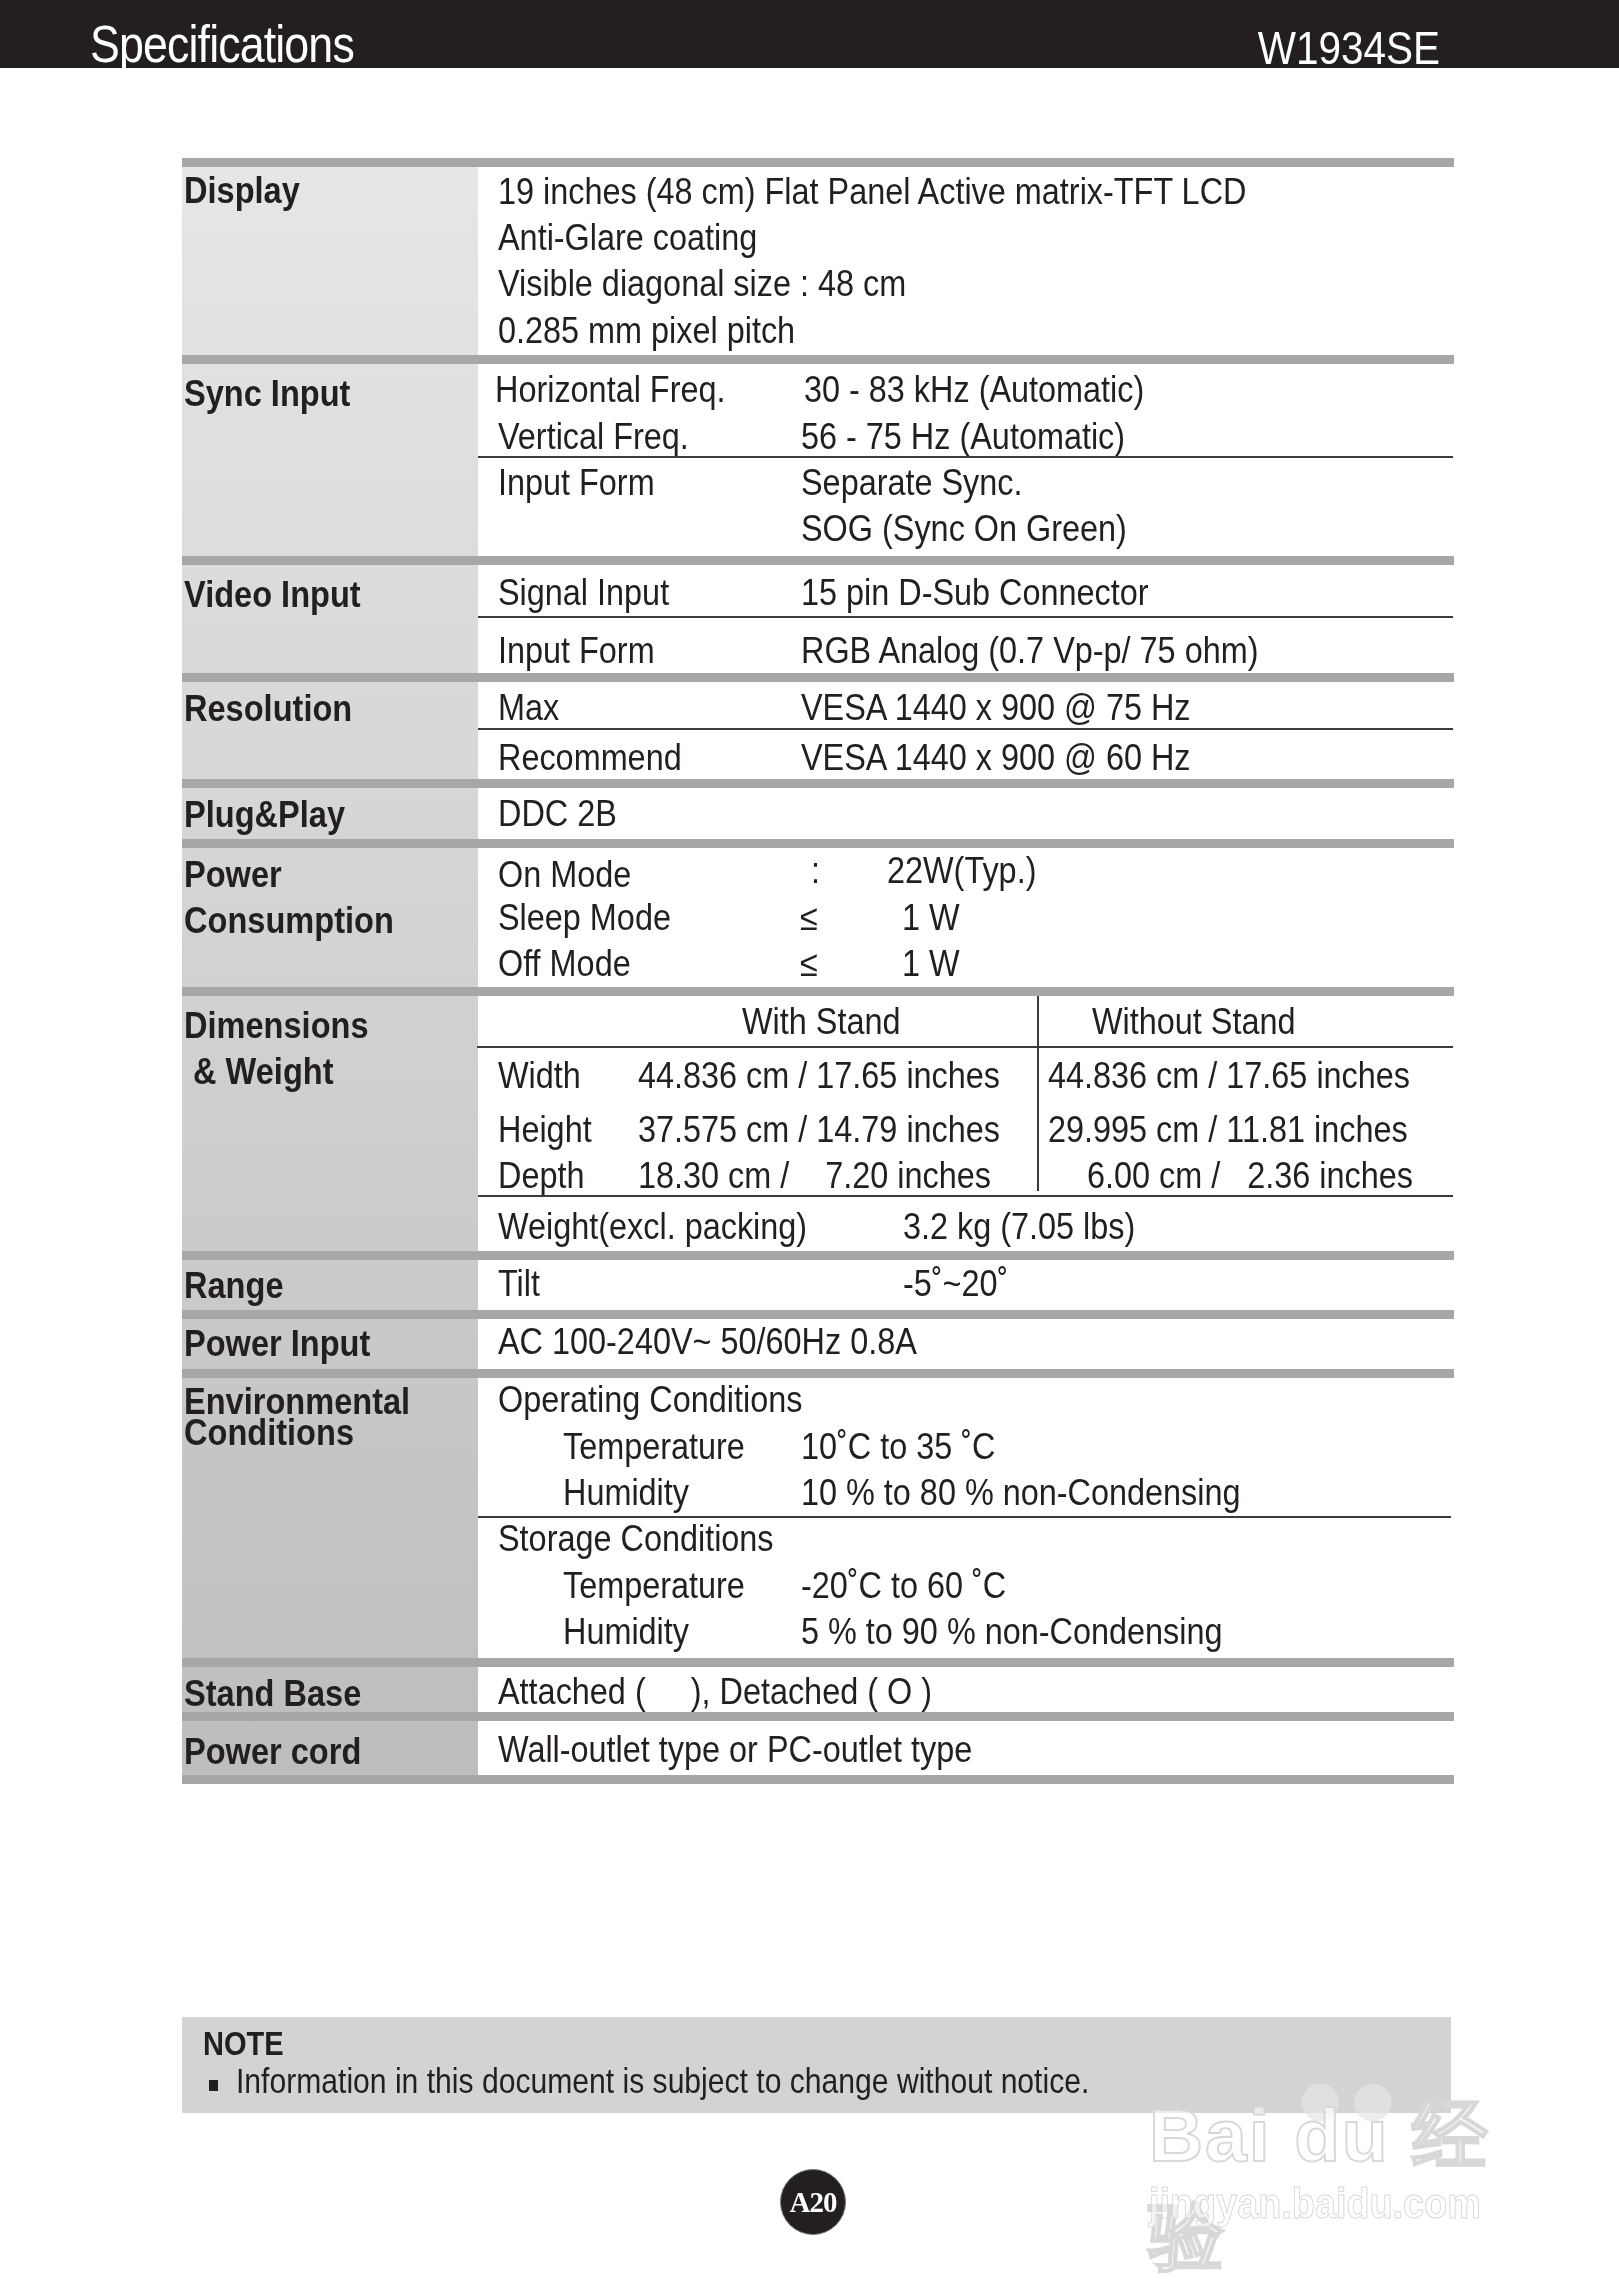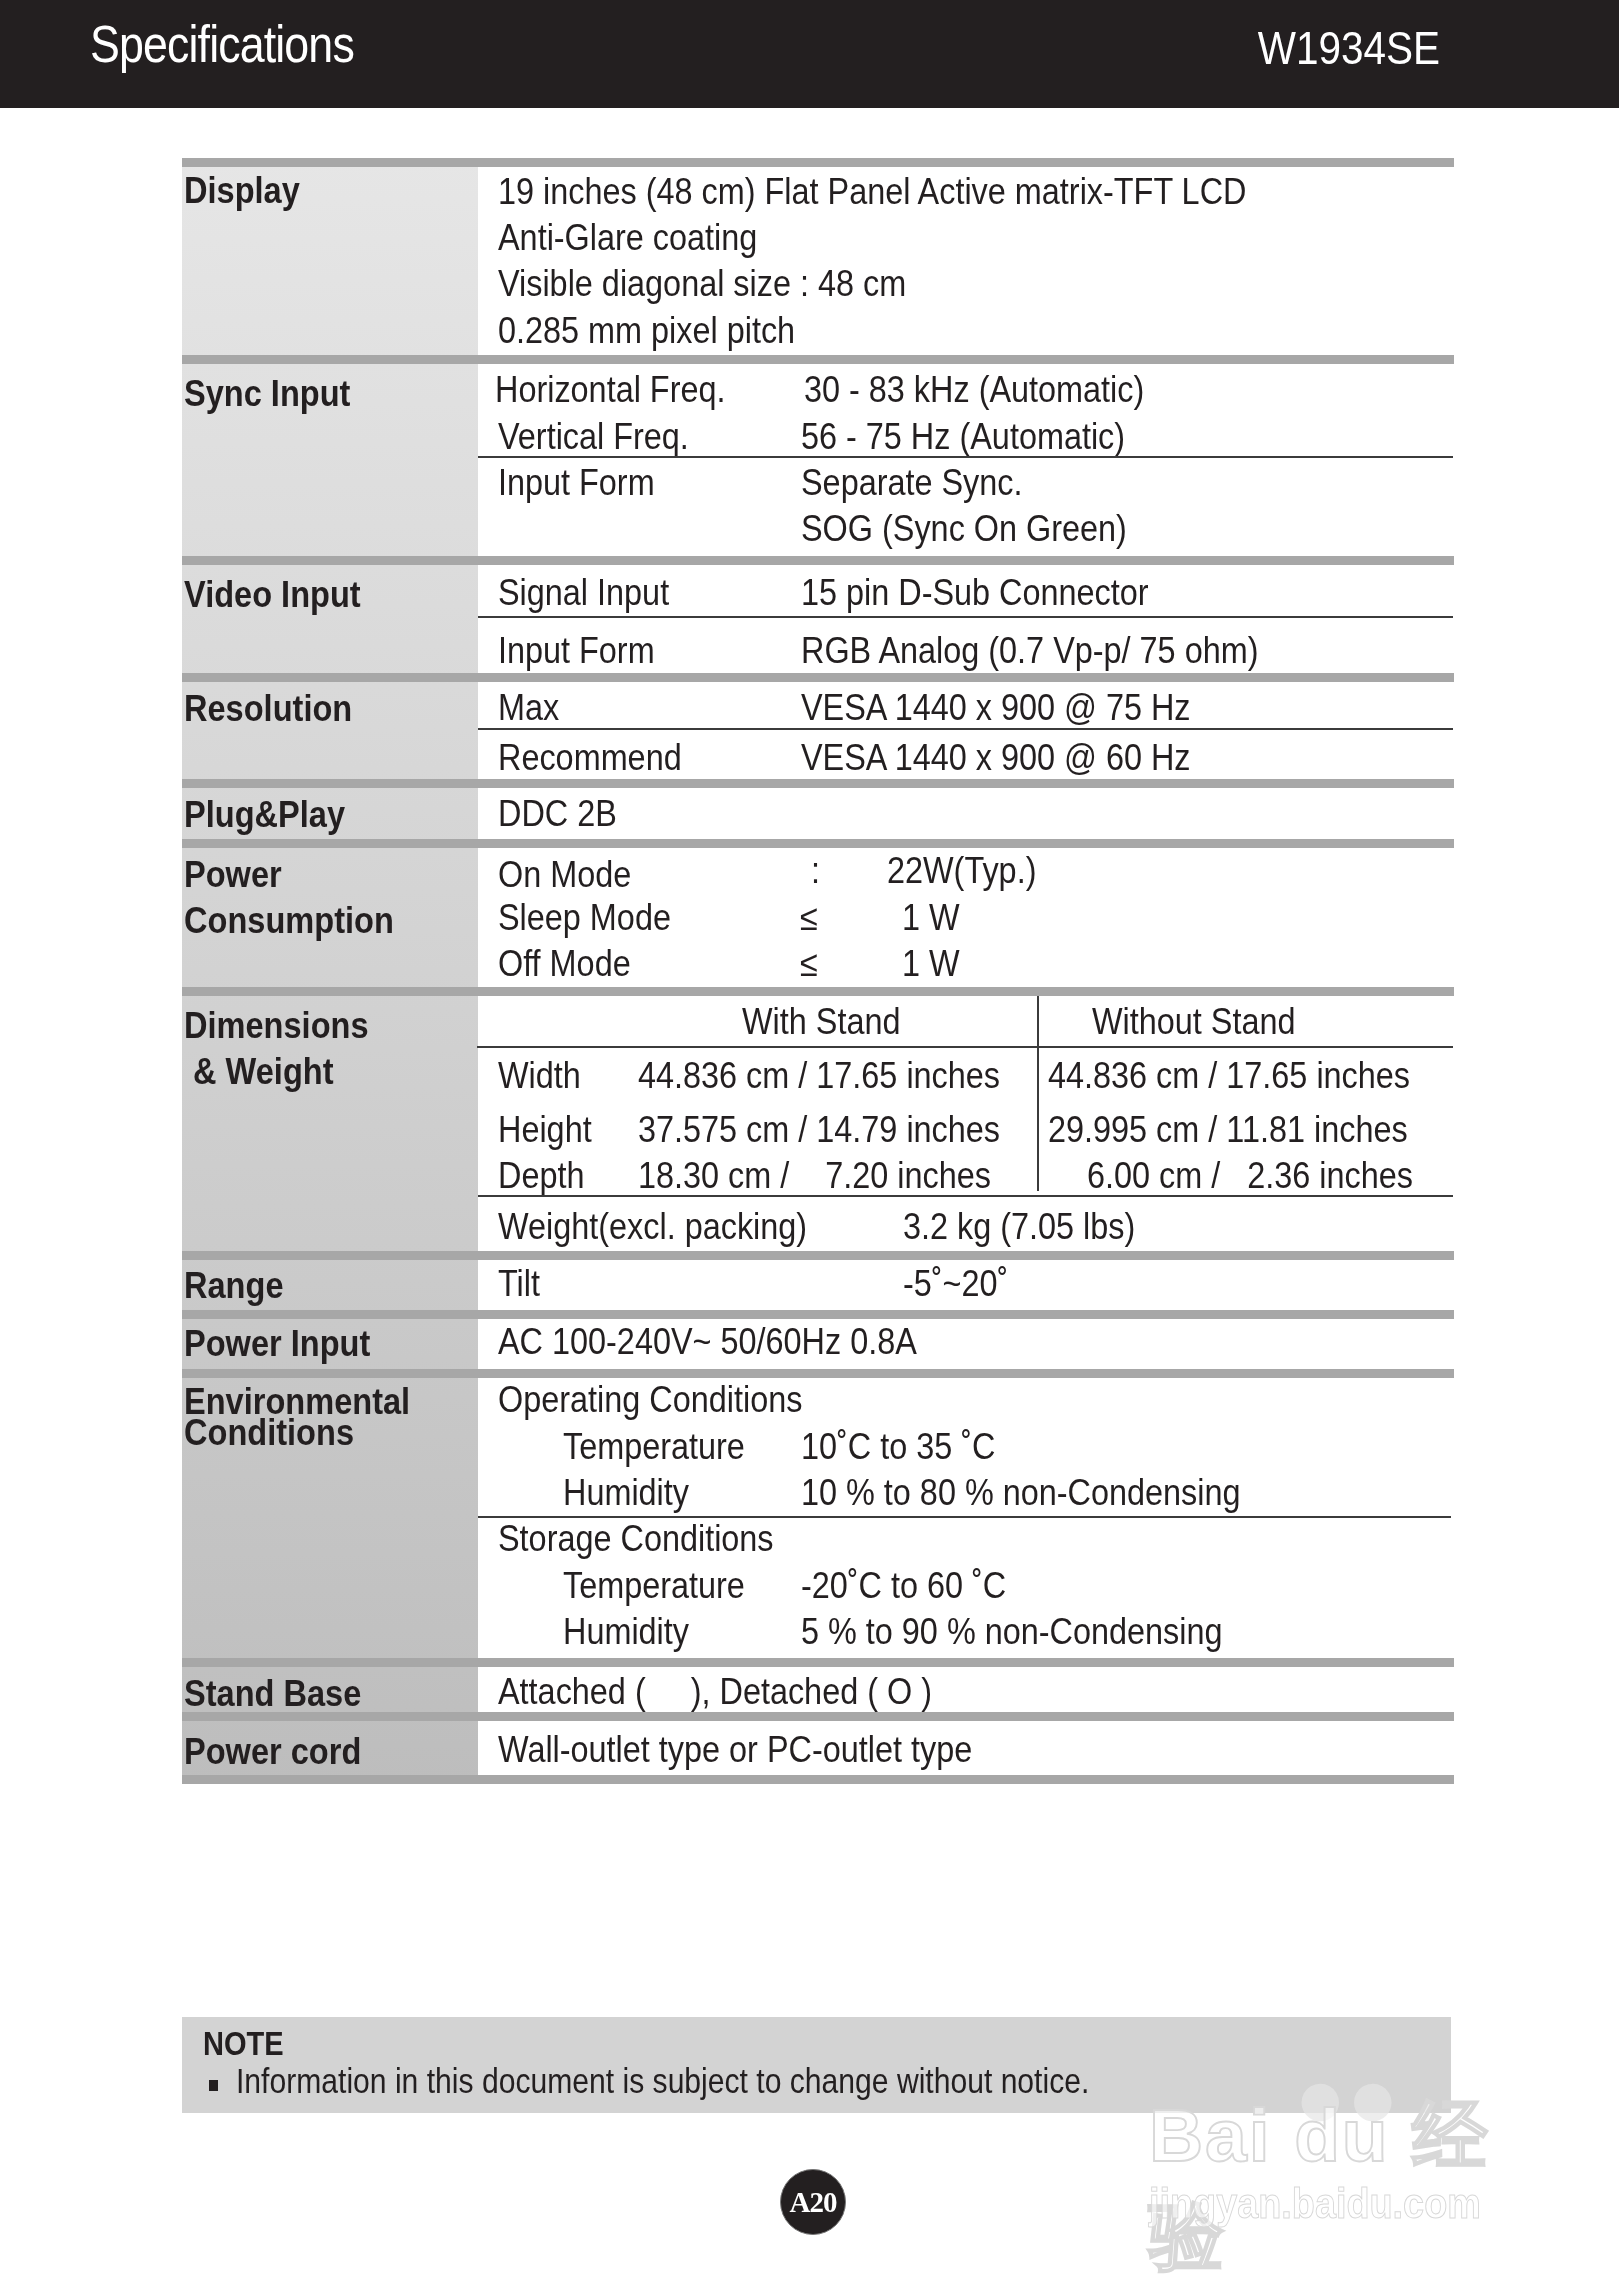--- a/index.html
+++ b/index.html
@@ -1,18 +1,18 @@
 <!DOCTYPE html>
 <html><head>
 <meta charset="utf-8">
 <style>
   html, body { margin:0; padding:0; }
   body { width:1619px; height:2295px; position:relative; background:#ffffff; overflow:hidden;
          font-family:"Liberation Sans", "DejaVu Sans", sans-serif; color:#231f20; }
-  .header { position:absolute; left:0; top:0; width:1619px; height:108px; background:#231f20; }
+  .header { position:absolute; left:0; top:0; width:1619px; height:68px; background:#231f20; }
   .header .title { position:absolute; left:90px; top:13.5px; font-size:52px; color:#fff; letter-spacing:-1px; transform:scaleX(0.86); transform-origin:left top; }
   .header .model { position:absolute; right:179px; top:21px; font-size:46px; color:#fff; transform:scaleX(0.88); transform-origin:right top; }
 
   .table { position:absolute; left:182px; top:158px; width:1272px; height:1626px; }
   .labelcol { position:absolute; left:0; top:0; width:296px; height:1626px;
               background:linear-gradient(#e6e6e6, #d2d2d2 50%, #bdbdbd); }
   .bar { position:absolute; left:0; width:1272px; height:8.7px; background:#a7a7a7; }
   .thin { position:absolute; height:1.9px; background:#3b3b3b; }
   .vline { position:absolute; width:1.9px; background:#3b3b3b; }
   .lbl { position:absolute; left:1.9px; font-weight:bold; font-size:37px; line-height:35px; transform:scaleX(0.88); transform-origin:left top; white-space:nowrap; color:#231f20; }

